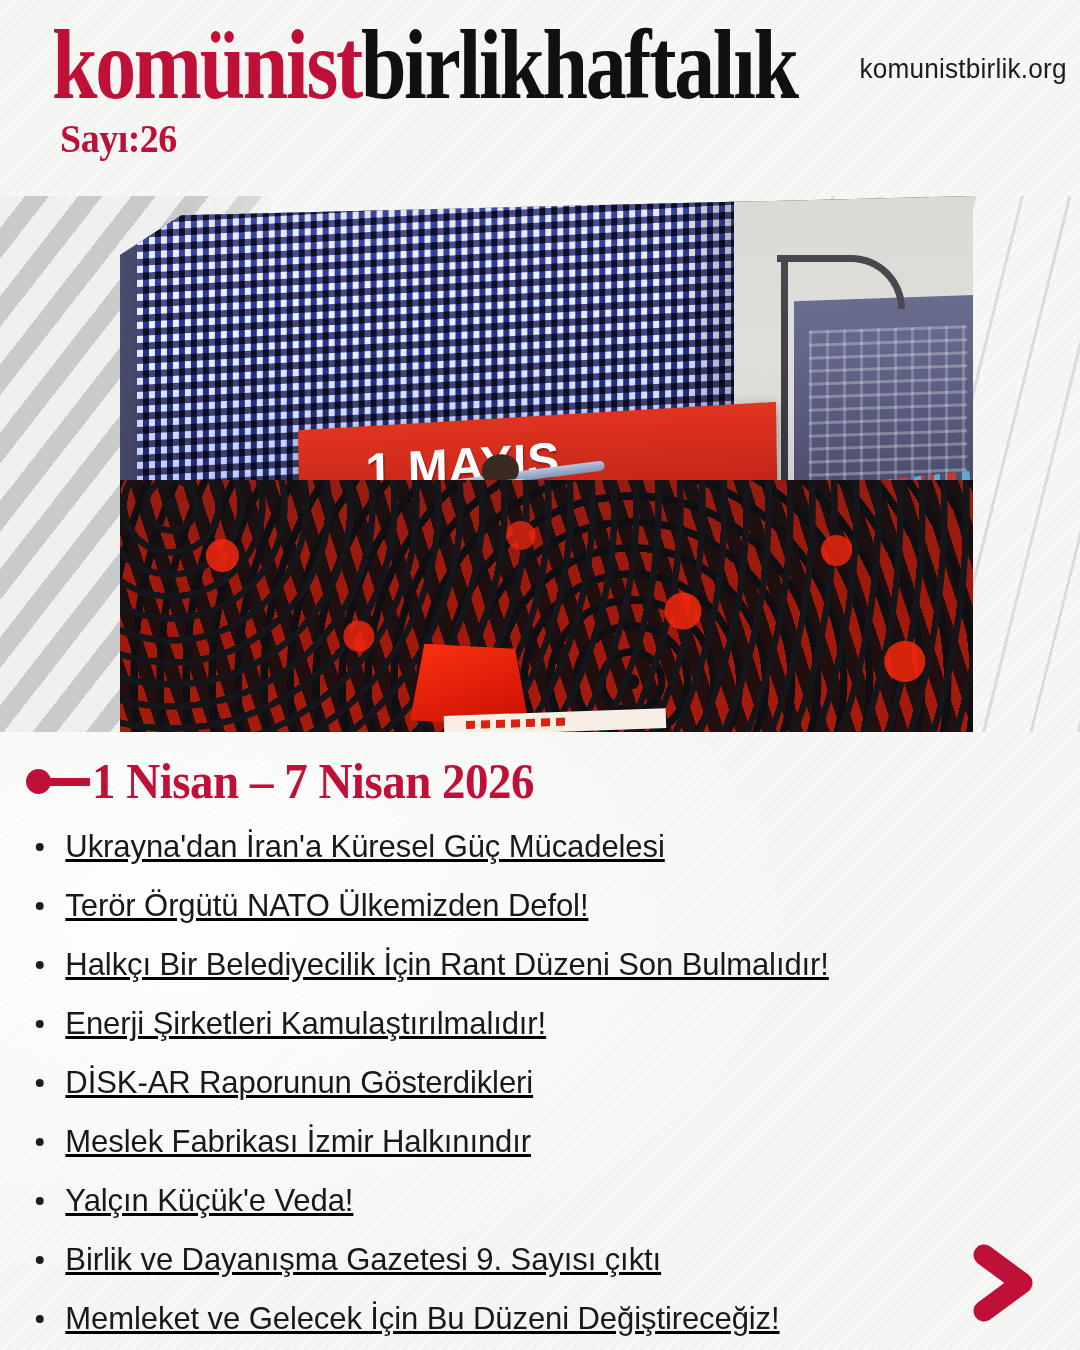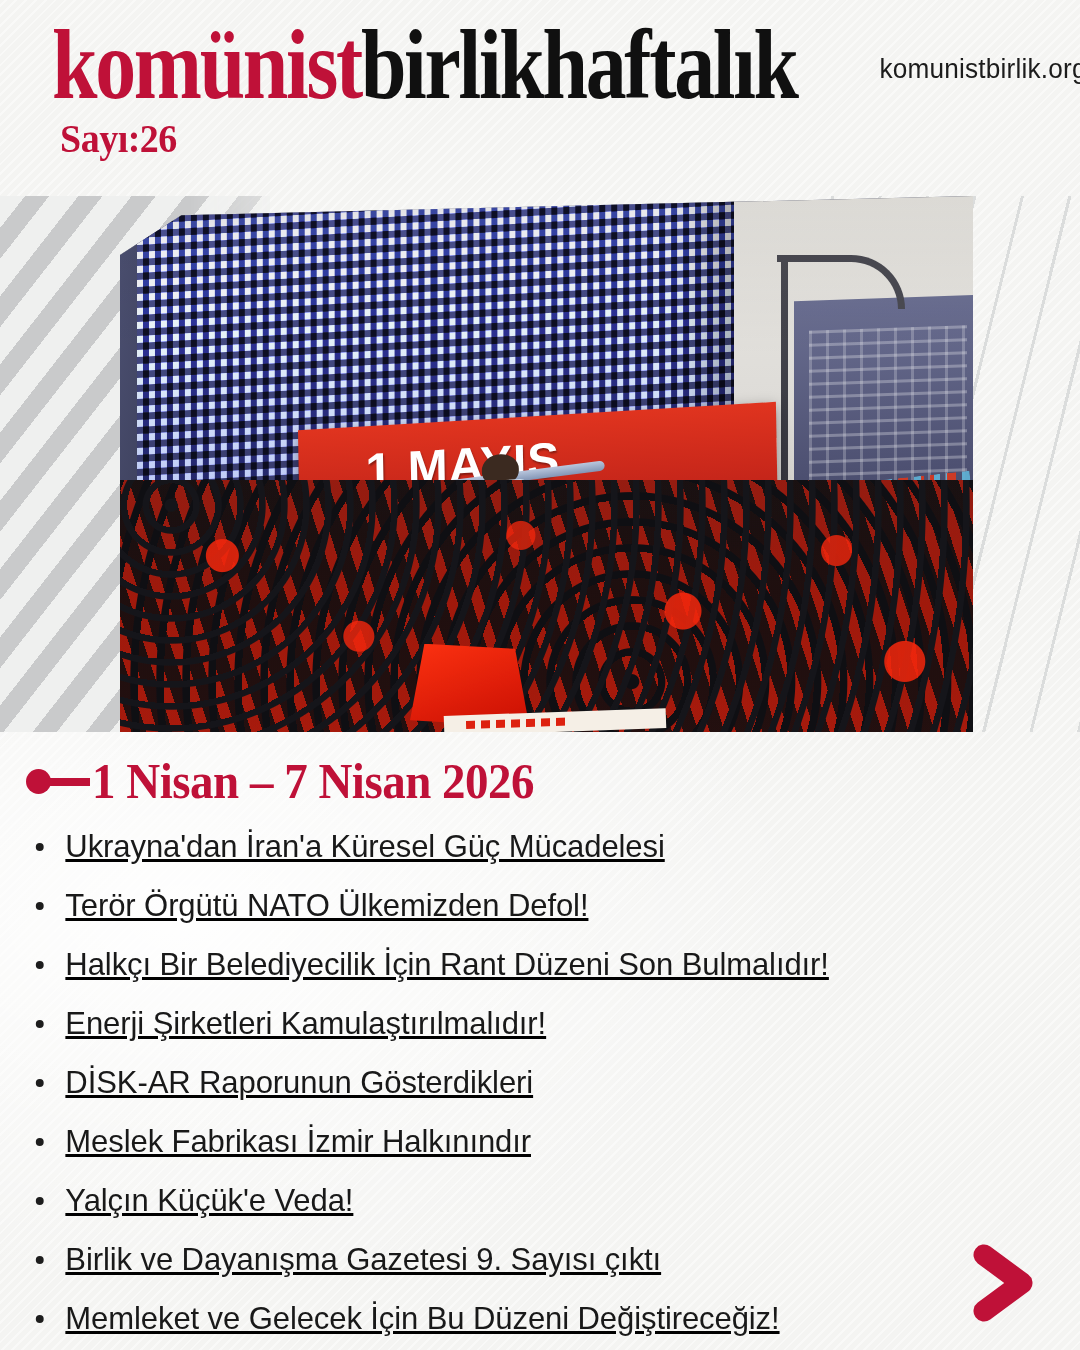--- a/index.html
+++ b/index.html
@@ -45,21 +45,20 @@
   .header{
     position:relative;
     z-index:5;
     height:196px;
     padding:6px 36px 0 52px;
   }
   .masthead-row{
     display:flex;
     align-items:flex-start;
     justify-content:space-between;
-    gap:20px;
   }
   .masthead{
     font-family:"Liberation Serif", serif;
     font-weight:700;
     font-size:88px;
     line-height:1.02;
     letter-spacing:-2.5px;
     white-space:nowrap;
     transform:scaleX(.93) scaleY(1.12);
     transform-origin:left top;

